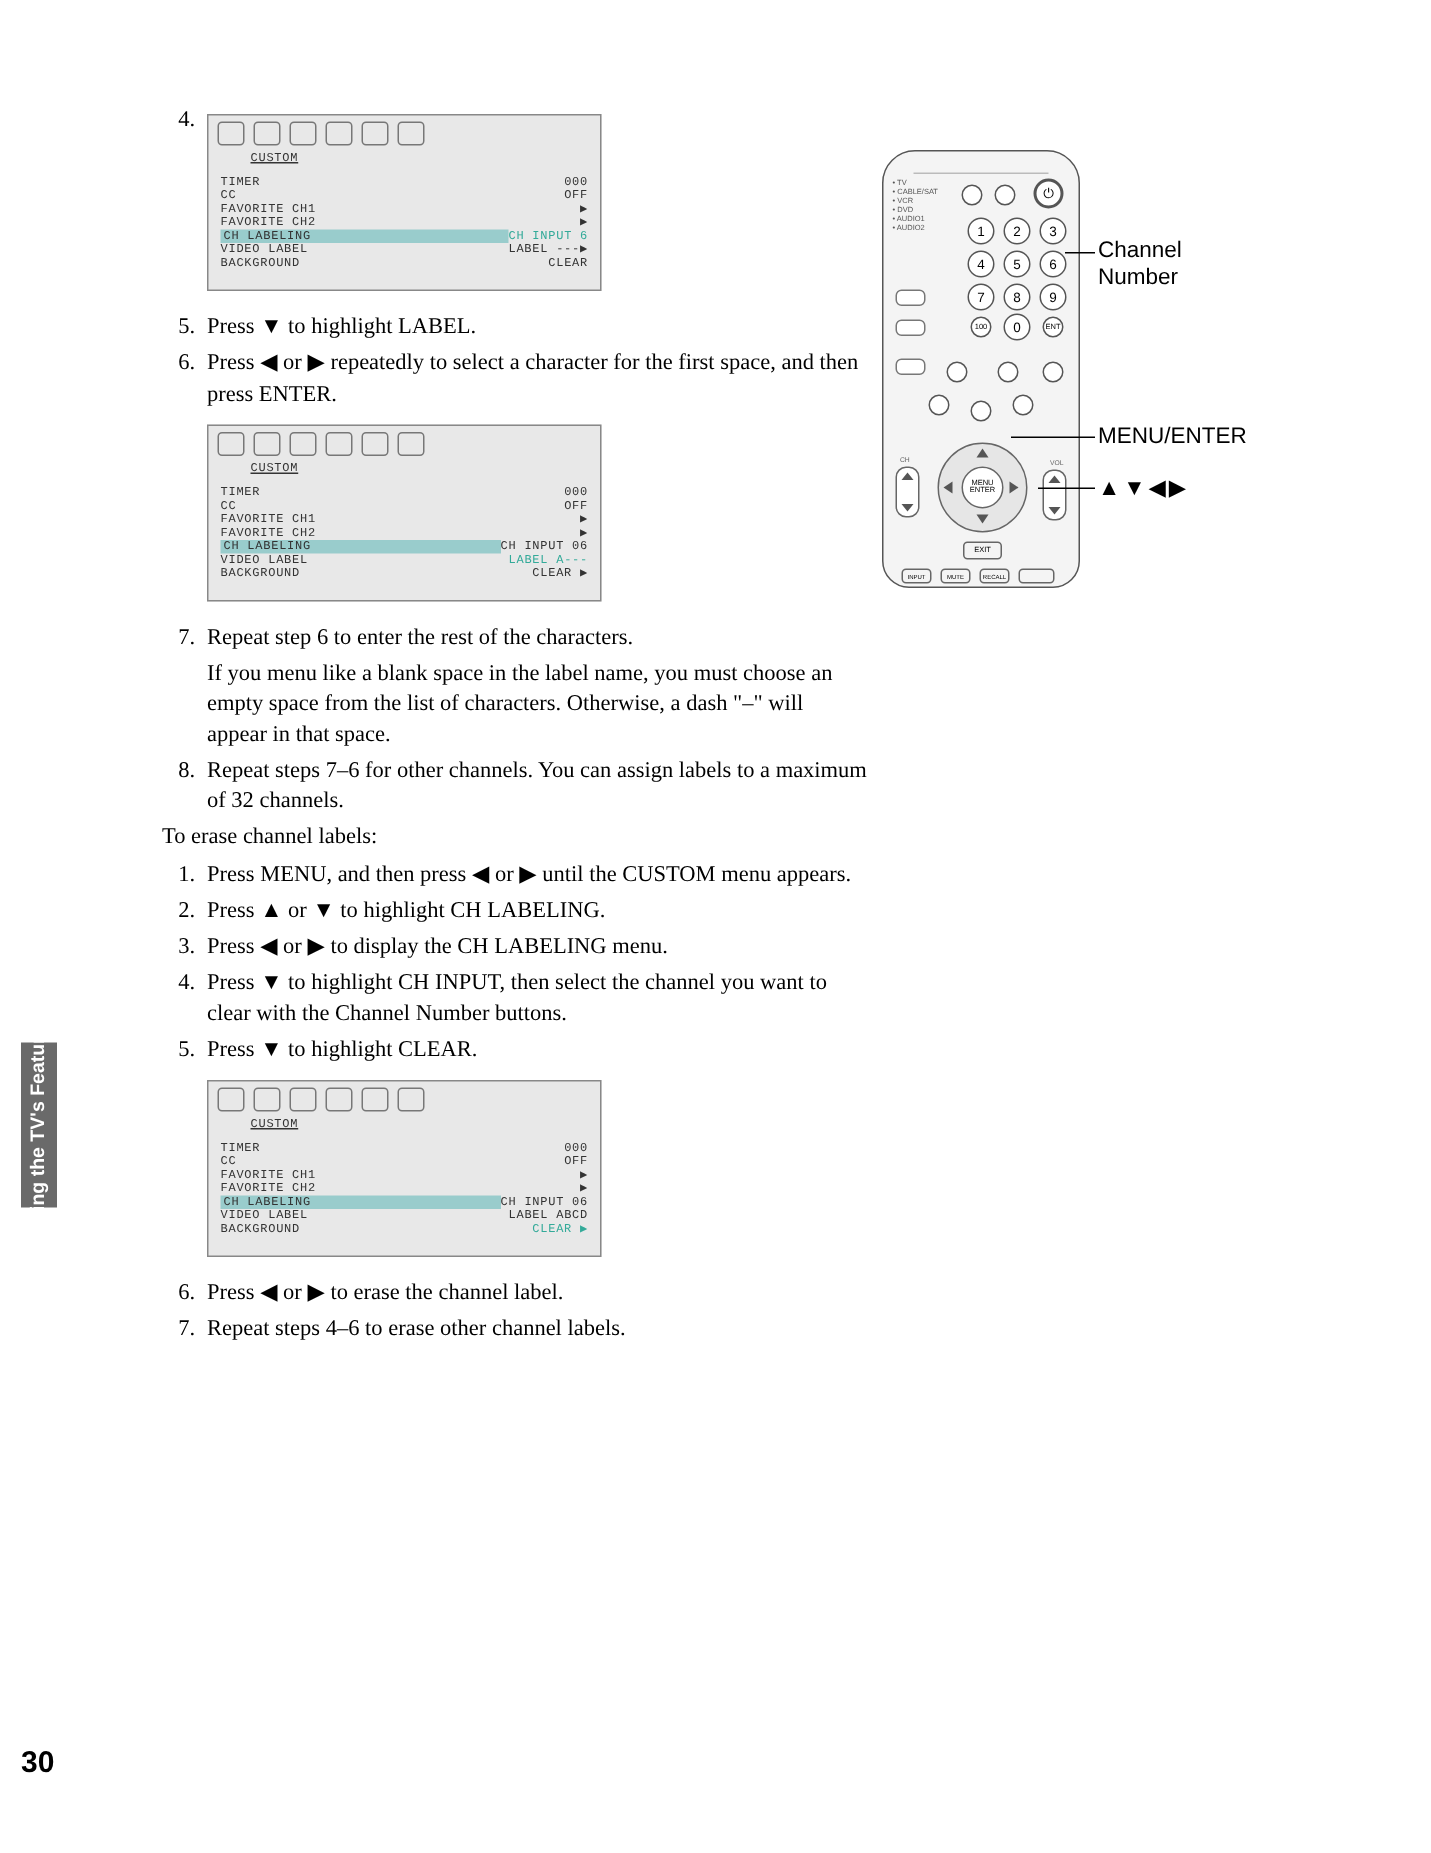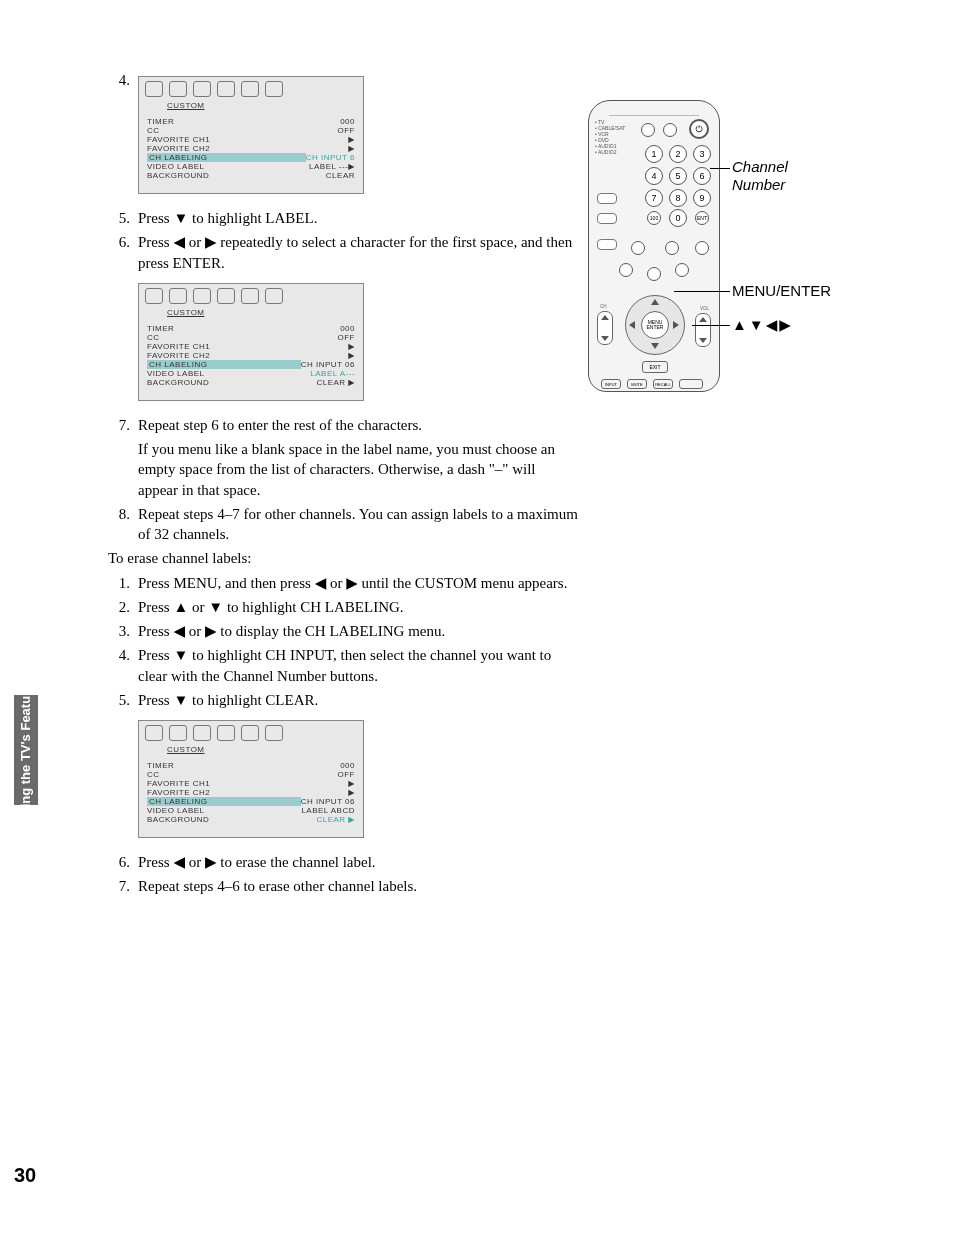--- a/index.html
+++ b/index.html
@@ -40,25 +40,26 @@
   }
   .para { margin: 0 0 4px 0; line-height: 1.35; }
   .note { margin: 4px 0 4px 30px; line-height: 1.35; }
   .screen-ph {
     width: 224px;
     height: 116px;
     border: 1px solid #888;
     background: #e8e8e8;
     margin: 10px 0 14px 30px;
     position: relative;
-    font-family: Liberation Sans, sans-serif;
+    font-family: Liberation Mono, monospace;
     font-size: 8px;
     letter-spacing: 0.5px;
     color: #333;
     overflow: hidden;
+    padding-left: 37px;
   }
   .screen-ph .icons {
     position: absolute; left: 6px; top: 4px; display: flex; gap: 6px;
   }
   .screen-ph .icons .ic {
     width: 16px; height: 14px; border: 1px solid #777; border-radius: 3px;
   }
   .screen-ph .title {
     position: absolute; left: 28px; top: 24px; text-decoration: underline;
   }
@@ -279,21 +280,21 @@
           </div>
           <div class="row">
             <div class="l">BACKGROUND</div>
             <div class="r">CLEAR     ▶</div>
           </div>
         </div>
       </div>
     <ol class="steps" id="steps-c">
         <li><span class="num">7.</span><span>Repeat step 6 to enter the rest of the characters.</span></li>
         <p class="note">If you menu like a blank space in the label name, you must choose an empty space from the list of characters. Otherwise, a dash "–" will appear in that space.</p>
-        <li><span class="num">8.</span><span>Repeat steps 4–7 for other channels. You can assign labels to a maximum of 32 channels.</span></li>
+        <li><span class="num">8.</span><span>Repeat steps 7–6 for other channels. You can assign labels to a maximum of 32 channels.</span></li>
       </ol>
     <p class="para">To erase channel labels:</p>
     <ol class="steps" id="steps-d">
         <li><span class="num">1.</span><span>Press MENU, and then press <span class="arrow">◀</span> or <span class="arrow">▶</span> until the CUSTOM menu appears.</span></li>
         <li><span class="num">2.</span><span>Press <span class="arrow">▲</span> or <span class="arrow">▼</span> to highlight CH LABELING.</span></li>
         <li><span class="num">3.</span><span>Press <span class="arrow">◀</span> or <span class="arrow">▶</span> to display the CH LABELING menu.</span></li>
         <li><span class="num">4.</span><span>Press <span class="arrow">▼</span> to highlight CH INPUT, then select the channel you want to clear with the Channel Number buttons.</span></li>
         <li><span class="num">5.</span><span>Press <span class="arrow">▼</span> to highlight CLEAR.</span></li>
       </ol>
     <div class="screen-ph" id="screen3">
@@ -449,21 +450,21 @@
         <div class="p">
             <span>MUTE</span>
           </div>
         <div class="p">
             <span>RECALL</span>
           </div>
         <div class="p" style="width:22px"></div>
       </div>
     </div>
 
-    <div class="callout" style="left:144px; top:58px;font-style:italic;">
+    <div class="callout" style="left:144px; top:58px;">
       <div class="line" style="left:-22px; top:10px; width:20px;"></div>
       <span style="white-space:pre-line; display:inline-block; line-height:1.2;">Channel
 Number</span>
     </div>
     <div class="callout" style="left:144px; top:182px;">
       <div class="line" style="left:-58px; top:9px; width:56px;"></div>
       <span>MENU/ENTER</span>
     </div>
     <div class="callout" style="left:144px; top:216px; letter-spacing:2px;">
       <div class="line" style="left:-40px; top:9px; width:38px;"></div>

